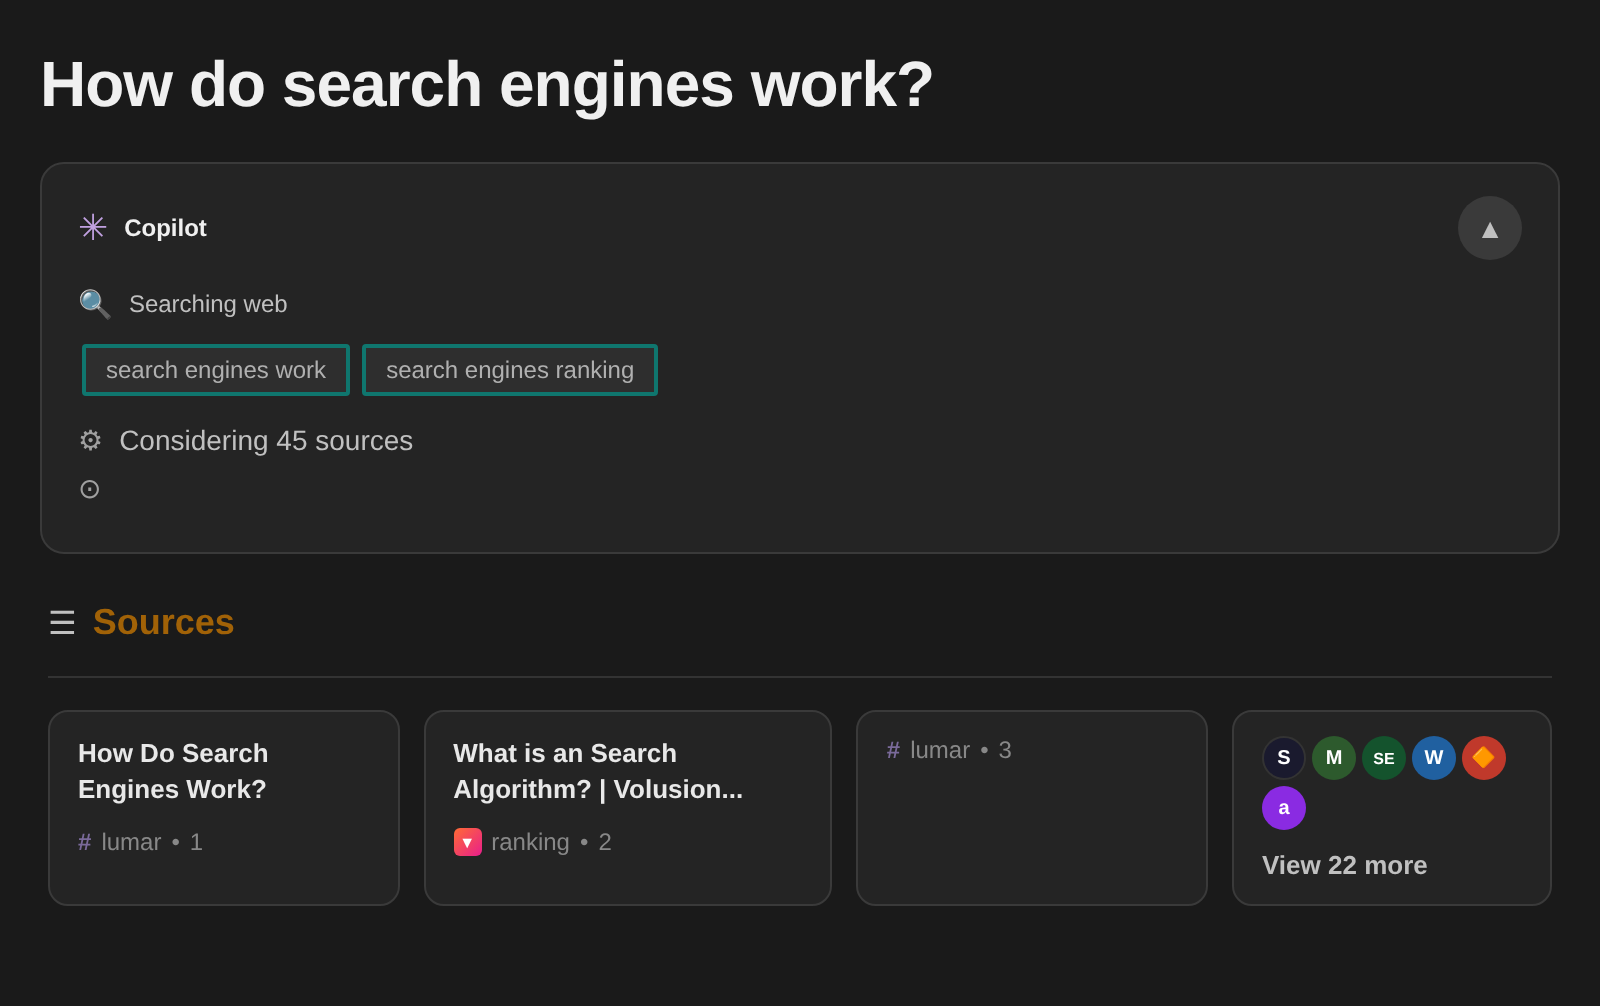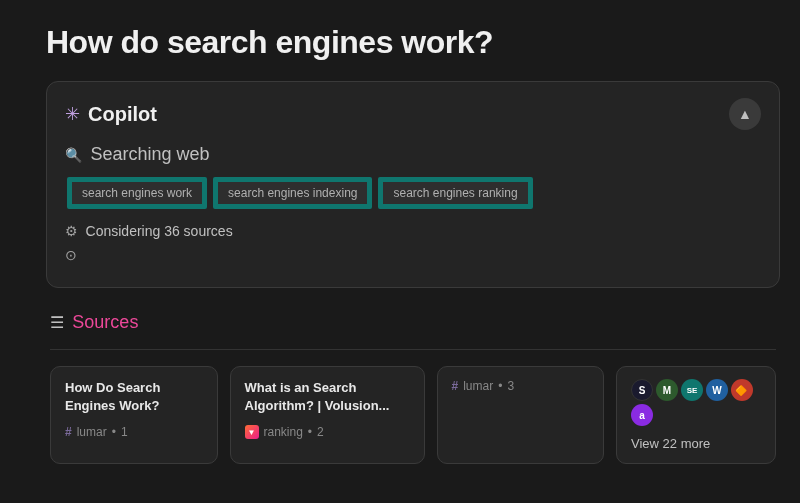--- a/index.html
+++ b/index.html
@@ -12,21 +12,20 @@
       background-color: #1a1a1a;
       color: #e8e8e8;
       font-family: -apple-system, BlinkMacSystemFont, 'Segoe UI', sans-serif;
       width: 800px;
       height: 503px;
       overflow: hidden;
     }
 
     .page-container {
       padding: 24px 20px 20px 20px;
-      margin-left: 26px;
     }
 
     .page-title {
       font-size: 32px;
       font-weight: 600;
       color: #f0f0f0;
       margin-bottom: 20px;
       letter-spacing: -0.5px;
     }
 
@@ -50,21 +49,21 @@
       align-items: center;
       gap: 8px;
     }
 
     .copilot-icon {
       color: #c0a0e0;
       font-size: 18px;
     }
 
     .copilot-title {
-      font-size: 20px;
+      font-size: 12px;
       font-weight: 600;
       color: #f0f0f0;
     }
 
     .collapse-btn {
       width: 32px;
       height: 32px;
       border-radius: 50%;
       background-color: #3a3a3a;
       border: none;
@@ -82,35 +81,35 @@
       gap: 8px;
       margin-bottom: 12px;
     }
 
     .search-icon-sm {
       color: #999;
       font-size: 14px;
     }
 
     .search-label {
-      font-size: 18px;
+      font-size: 12px;
       color: #c0c0c0;
     }
 
     .tags-row {
       display: flex;
       flex-wrap: wrap;
       gap: 6px;
       margin-bottom: 14px;
       padding-left: 2px;
     }
 
     .tag {
       background-color: #2e2e2e;
-      border: 5px solid #0f766e;
+      border: 2px solid #0f766e;
       border-radius: 2px;
       padding: 4px 10px;
       font-size: 12px;
       color: #b0b0b0;
     }
 
     .status-row {
       display: flex;
       align-items: center;
       gap: 8px;
@@ -138,22 +137,22 @@
       margin-bottom: 16px;
     }
 
     .sources-icon {
       color: #c0c0c0;
       font-size: 16px;
     }
 
     .sources-title {
       font-size: 18px;
-      font-weight: 400;
-      color: #ec4899;
+      font-weight: 700;
+      color: #a16207;
       text-align: right;
     }
 
     .sources-grid {
       display: flex;
       gap: 12px;
       align-items: stretch;
     }
 
     .source-card {
@@ -228,29 +227,29 @@
       display: inline-flex;
       align-items: center;
       justify-content: center;
       font-size: 10px;
       font-weight: bold;
       color: white;
     }
 
     .fav-s { background-color: #1a1a2e; border: 1px solid #333; }
     .fav-m { background-color: #2d5a2d; }
-    .fav-se { background-color: #0f766e; font-size: 8px; }
+    .fav-se { background-color: #14532d; font-size: 8px; }
     .fav-w { background-color: #2060a0; }
     .fav-b { background-color: #c0392b; }
     .fav-a { background-color: #8a2be2; }
 
     .view-more-text {
       font-size: 13px;
       color: #c0c0c0;
-      font-weight: 400;
+      font-weight: 700;
     }
 
     .separator-line {
       height: 1px;
       background-color: #333;
       margin: 0 0 16px 0;
     }
   </style>
 </head>
 <body>
@@ -269,27 +268,26 @@
       </button>
     </div>
 
     <div class="search-row">
       <span class="search-icon-sm">🔍</span>
       <span class="search-label">Searching web</span>
     </div>
 
     <div class="tags-row">
       <span class="tag">search engines work</span>
-      <span class="tag">search engines indexing</span>
       <span class="tag">search engines ranking</span>
     </div>
 
     <div class="status-row">
       <span class="status-icon">⚙</span>
-      <span class="status-text">Considering 36 sources</span>
+      <span class="status-text">Considering 45 sources</span>
     </div>
 
     <div class="status-row">
       <span class="status-icon">⊙</span>
     </div>
   </div>
 
   <div class="sources-section">
     <div class="sources-header">
       <span class="sources-icon">☰</span>

